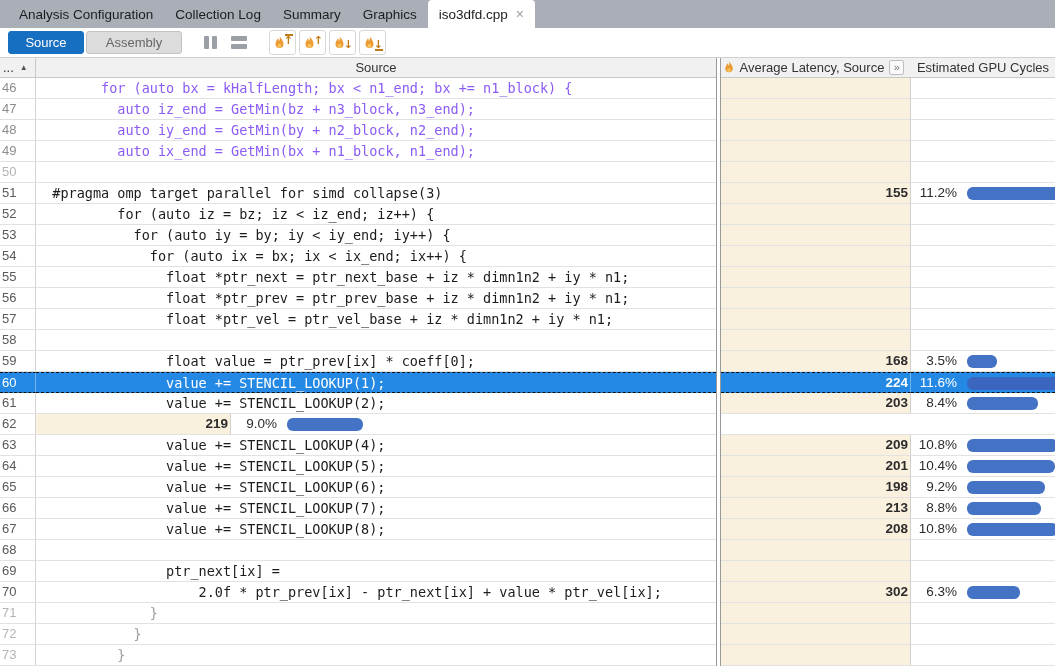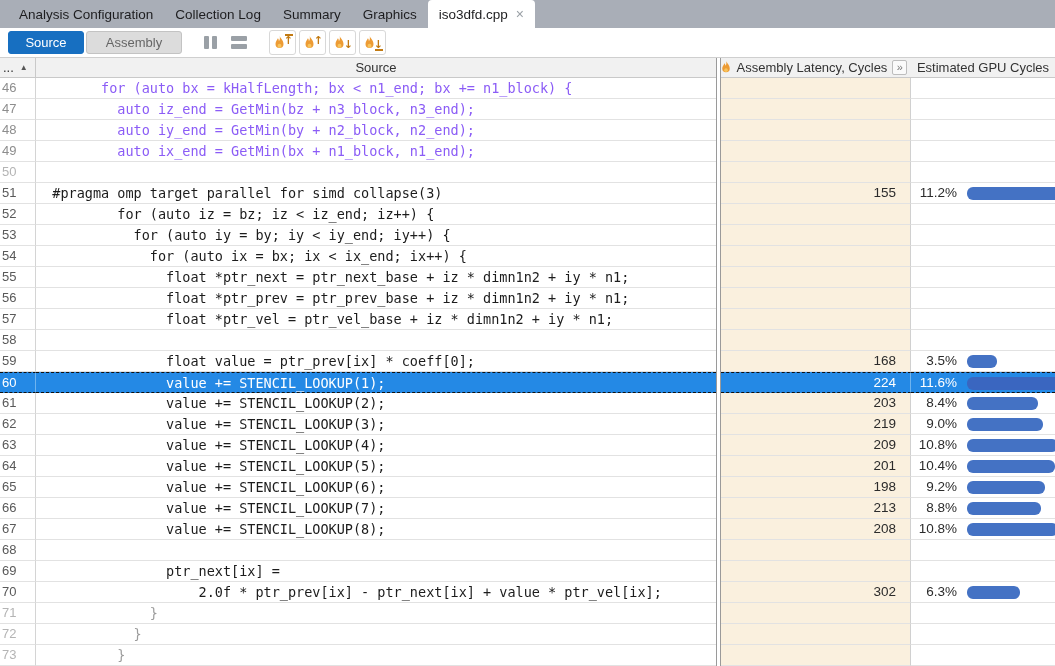--- a/index.html
+++ b/index.html
@@ -66,22 +66,22 @@
     width:15px; height:15px; border:1px solid #bdbdbd; background:#fafafa; border-radius:2px;
     display:flex; align-items:center; justify-content:center; font-size:11px; color:#777; line-height:1;
   }
   .row { display:flex; height:21px; }
   .cell { height:100%; border-bottom:1px solid #e2e2e2; }
   .c-num { width:36px; border-right:1px solid #d4d4d4; padding-left:2px;
            font-size:13px; line-height:20px; color:#595959; }
   .c-src { width:680px; overflow:hidden; }
   .code { display:block; white-space:pre; font-family:"DejaVu Sans Mono", monospace;
           font-size:13.5px; line-height:20px; color:#1c1c1c; }
-  .c-lat { width:195px; background:#faf0de; text-align:right; padding-right:14px;
-           font-size:13.5px; line-height:20px; color:#2b2b2b; border-right:1px solid #d0d0d0; }
+  .c-lat { width:195px; background:#faf0de; text-align:right; padding-right:2px;
+           font-size:13.5px; line-height:20px; color:#2b2b2b; border-right:1px solid #d0d0d0;font-weight:bold; }
   .c-gpu { flex:1; position:relative; overflow:hidden; font-size:13.5px; line-height:20px; }
   .c-gpu .pct { display:inline-block; width:46px; text-align:right; color:#2b2b2b; }
   .c-gpu .bar { position:absolute; left:56px; top:4px; height:13px; border-radius:6px;
                 background:#4472c4; display:none; }
   
   .row.inactive .code { color:#8b5cf6; }
   .row.inactive .c-num { color:#8d8d8d; }
   .row.faded .code { color:#9c9c9c; }
   .row.faded .c-num { color:#b4b4b4; }
   .row.selected .cell { background:#2489e5; border-bottom:1px dashed #111; border-top:1px dashed #111; }
@@ -182,21 +182,21 @@
         <span class="sort">▲</span>
       </div>
       <div class="hcell h-src">
         <span>Source</span>
       </div>
       <div class="hcell h-lat">
         <svg class="flame" width="12" height="15" viewBox="0 0 16 20">
           <path d="M8.2 0.6 C8.6 4 13 6.2 13 11.2 a5 5 0 1 1 -10 0 C3 8 5.2 6.6 6 4.2 c.7 1 1.3 1.9 1.2 3.5 C8.9 6.2 8.6 3.2 8.2 0.6 Z" fill="#ed9b33"></path>
           <path d="M8 11 c1.4 0 2.4 1.1 2.4 2.6 a2.4 2.4 0 1 1 -4.8 0 C5.6 12.1 6.6 11 8 11 Z" fill="#f7c35c"></path>
         </svg>
-        <span>Assembly Latency, Cycles</span>
+        <span>Average Latency, Source</span>
         <span class="expandbtn">»</span>
       </div>
       <div class="hcell h-gpu">
         <span>Estimated GPU Cycles</span>
       </div>
     </div>
 
     <div id="grid-body">
   <div class="row inactive">
     <div class="cell c-num">46</div>
@@ -385,23 +385,20 @@
     </div>
     <div class="cell c-lat">203</div>
     <div class="cell c-gpu">
       <span class="pct">8.4%</span>
       <span class="bar" style="display: block; width: 71px;"></span>
     </div>
   </div>
 
   <div class="row active">
     <div class="cell c-num">62</div>
-    <div class="cell c-src">
-      <span class="code">                value += STENCIL_LOOKUP(3);</span>
-    </div>
     <div class="cell c-lat">219</div>
     <div class="cell c-gpu">
       <span class="pct">9.0%</span>
       <span class="bar" style="display: block; width: 76px;"></span>
     </div>
   </div>
 
   <div class="row active">
     <div class="cell c-num">63</div>
     <div class="cell c-src">

